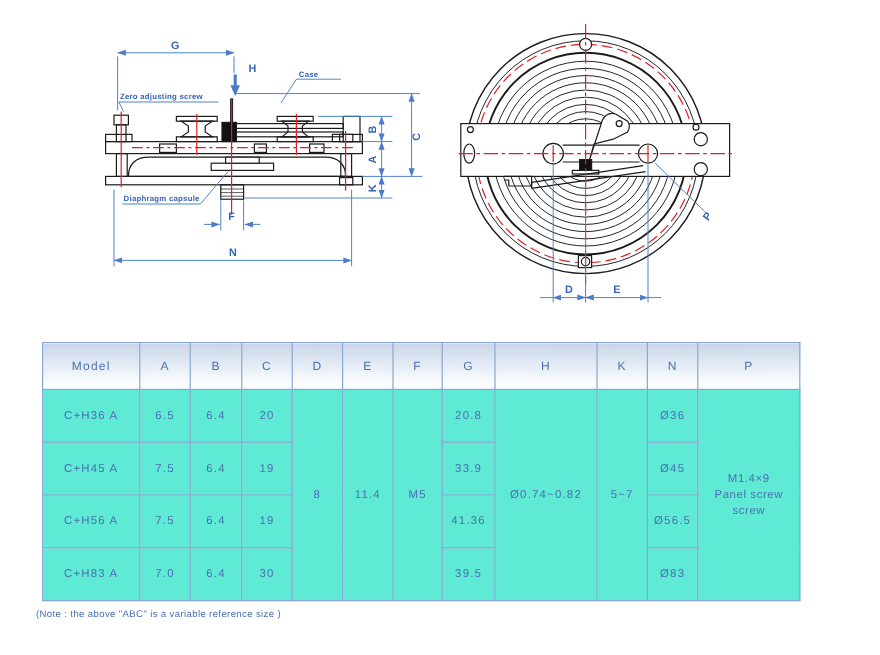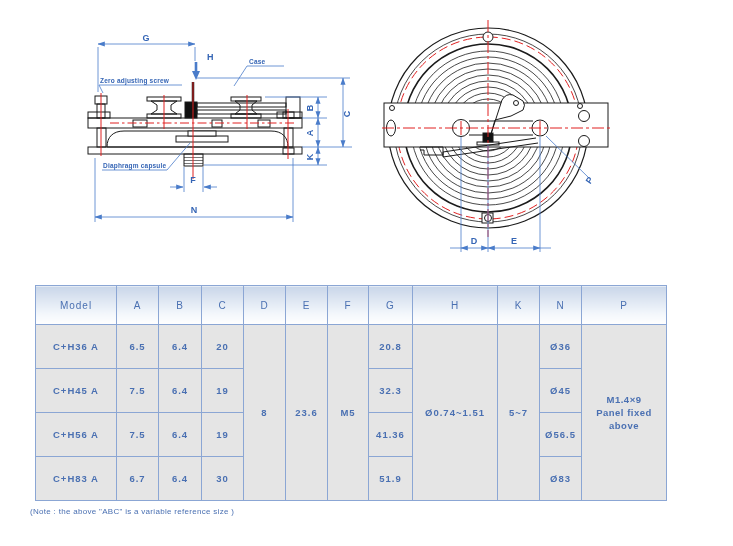--- a/index.html
+++ b/index.html
@@ -11,21 +11,21 @@
   .dim-text{font-family:"Liberation Sans",sans-serif;font-size:9px;font-weight:bold;fill:#3565b5;}
   .ann-text{font-family:"Liberation Sans",sans-serif;font-size:6.5px;font-weight:bold;fill:#3565b5;letter-spacing:.2px;}
   .blk{stroke:#1b1b1b;fill:none;stroke-width:1;}
   .blk-thin{stroke:#1b1b1b;fill:none;stroke-width:.8;}
   .red{stroke:#e02020;fill:none;stroke-width:1;}
   .blue{stroke:#4a7cca;fill:none;stroke-width:.8;}
   #spec-table{
     position:absolute;left:35px;top:285px;border-collapse:collapse;table-layout:fixed;
     color:#4a70b2;font-size:9.5px;letter-spacing:1px;text-align:center;
   }
-  #spec-table th,#spec-table td{border:1px solid #8ba6d4;padding:0;background:#e5e5e5;font-weight:bold;}
+  #spec-table th,#spec-table td{border:1px solid #8ba6d4;padding:0;background:#5eead4;}
   #spec-table th{
     height:38px;font-weight:normal;font-size:10px;
     background:linear-gradient(#c9d6e9,#f2f6fb 70%,#ffffff);
   }
   #spec-table td{height:43px;}
   .p-cell div{line-height:13px;letter-spacing:.5px;}
   #note{
     position:absolute;left:30px;top:507px;color:#4a70b2;font-size:8px;letter-spacing:.3px;
   }
 </style>
@@ -234,51 +234,51 @@
       <th>P</th>
     </tr>
   </thead>
   <tbody>
     <tr>
       <td>C+H36 A</td>
       <td>6.5</td>
       <td>6.4</td>
       <td>20</td>
       <td rowspan="4">8</td>
-      <td rowspan="4">23.6</td>
+      <td rowspan="4">11.4</td>
       <td rowspan="4">M5</td>
       <td>20.8</td>
-      <td rowspan="4">Ø0.74~1.51</td>
+      <td rowspan="4">Ø0.74~0.82</td>
       <td rowspan="4">5~7</td>
       <td>Ø36</td>
       <td rowspan="4" class="p-cell">
         <div>M1.4×9</div>
-        <div>Panel fixed above</div>
+        <div>Panel screw screw</div>
       </td>
     </tr>
     <tr>
       <td>C+H45 A</td>
       <td>7.5</td>
       <td>6.4</td>
       <td>19</td>
-      <td>32.3</td>
+      <td>33.9</td>
       <td>Ø45</td>
     </tr>
     <tr>
       <td>C+H56 A</td>
       <td>7.5</td>
       <td>6.4</td>
       <td>19</td>
       <td>41.36</td>
       <td>Ø56.5</td>
     </tr>
     <tr>
       <td>C+H83 A</td>
-      <td>6.7</td>
+      <td>7.0</td>
       <td>6.4</td>
       <td>30</td>
-      <td>51.9</td>
+      <td>39.5</td>
       <td>Ø83</td>
     </tr>
   </tbody>
 </table>
 
 <div id="note">(Note : the above "ABC" is a variable reference size )</div>
 
 </body></html>

